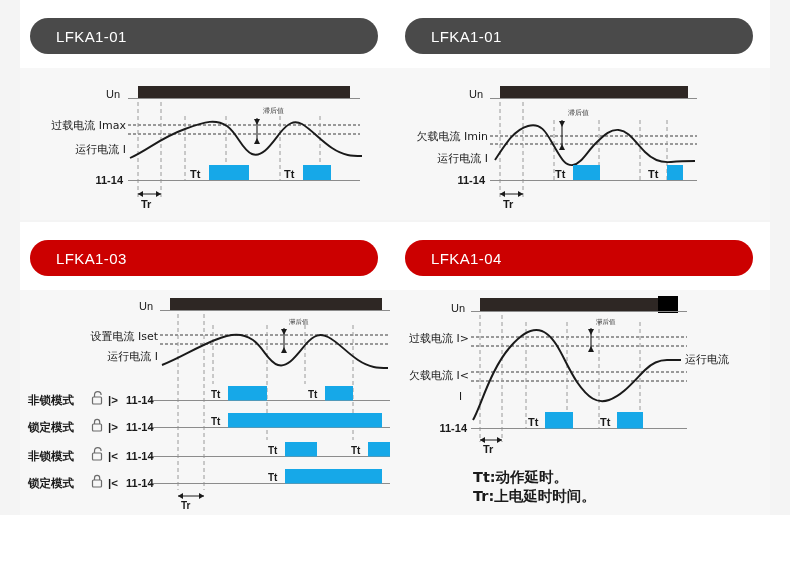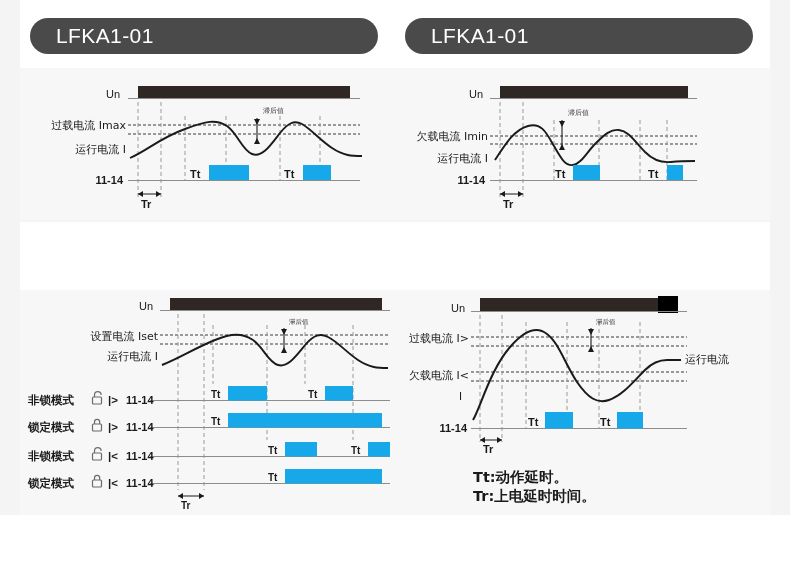--- a/index.html
+++ b/index.html
@@ -38,21 +38,21 @@
     width:348px;height:36px;
     border-radius:18px;
     display:flex;align-items:center;
     box-sizing:border-box;
     padding-left:26px;
   }
   .pill.dark{background:#4a4a4a;}
   .pill.red{background:#cc0000;}
   .pill-label{
     color:#ffffff;
-    font-size:21px;
+    font-size:15px;
     letter-spacing:.4px;
     font-family:"Liberation Sans","DejaVu Sans",sans-serif;
   }
 
   .diagram{
     position:absolute;left:0;top:68px;width:375px;bottom:0;
   }
   svg{display:block;}
   .cn{font-family:"DejaVu Sans","Liberation Sans",sans-serif;}
 </style>
@@ -164,20 +164,23 @@
         <text x="88" y="30" font-size="11" fill="#1a1a1a" text-anchor="end">Un</text>
         <text class="cn" x="93" y="72" font-size="11" fill="#1a1a1a" text-anchor="end">欠载电流 Imin</text>
         <text class="cn" x="93" y="94" font-size="11" fill="#1a1a1a" text-anchor="end">运行电流 I</text>
         <text x="90" y="116" font-size="11" font-weight="bold" fill="#1a1a1a" text-anchor="end">11-14</text>
       </svg>
     </div>
   </div>
 
   <div class="panel p3">
     <div class="pill-band"></div>
+    <div class="pill red">
+      <span class="pill-label">LFKA1-03</span>
+    </div>
     <div class="diagram">
       <svg width="375" height="225" viewBox="0 0 375 225">
 
         <rect x="150" y="8" width="212" height="12" fill="#2e2724"></rect>
         <line x1="140" y1="20.5" x2="370" y2="20.5" stroke="#8c8c8c" stroke-width="1.2"></line>
 
         <line x1="140" y1="45" x2="370" y2="45" stroke="#3a3a3a" stroke-width="1" stroke-dasharray="3,2"></line>
         <line x1="140" y1="54" x2="370" y2="54" stroke="#3a3a3a" stroke-width="1" stroke-dasharray="3,2"></line>
 
         <g stroke="#9a9a9a" stroke-width="1" stroke-dasharray="4,3">
@@ -264,20 +267,23 @@
           </g>
           <text x="88" y="197" font-size="11.5" font-weight="bold" fill="#1a1a1a">|&lt;</text>
           <text x="106" y="197" font-size="11" font-weight="bold" fill="#1a1a1a">11-14</text>
         </g>
       </svg>
     </div>
   </div>
 
   <div class="panel p4">
     <div class="pill-band"></div>
+    <div class="pill red">
+      <span class="pill-label">LFKA1-04</span>
+    </div>
     <div class="diagram">
       <svg width="375" height="225" viewBox="0 0 375 225">
 
         <rect x="85" y="8" width="198" height="13" fill="#2e2724"></rect>
         <rect x="263" y="6" width="20" height="17" fill="#000000"></rect>
         <line x1="76" y1="21.5" x2="292" y2="21.5" stroke="#8c8c8c" stroke-width="1.2"></line>
 
         <line x1="76" y1="47" x2="292" y2="47" stroke="#3a3a3a" stroke-width="1" stroke-dasharray="3,2"></line>
         <line x1="76" y1="56" x2="292" y2="56" stroke="#3a3a3a" stroke-width="1" stroke-dasharray="3,2"></line>
 

